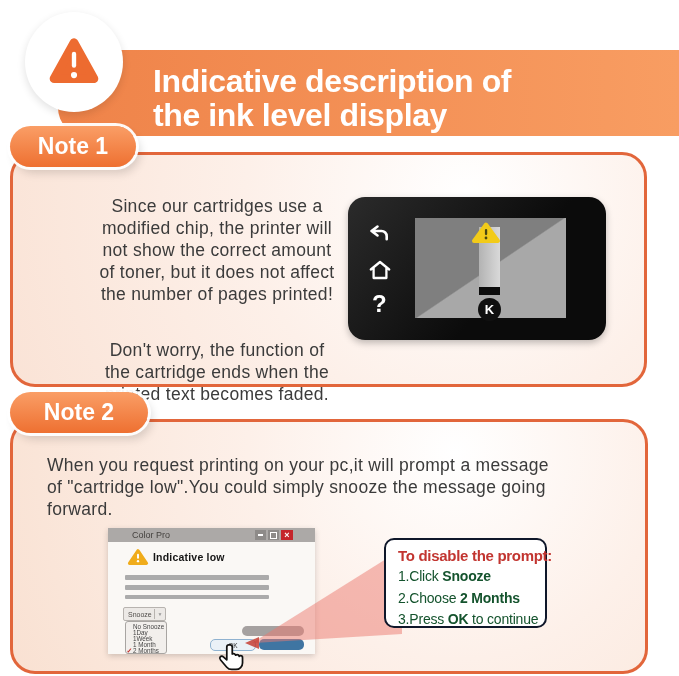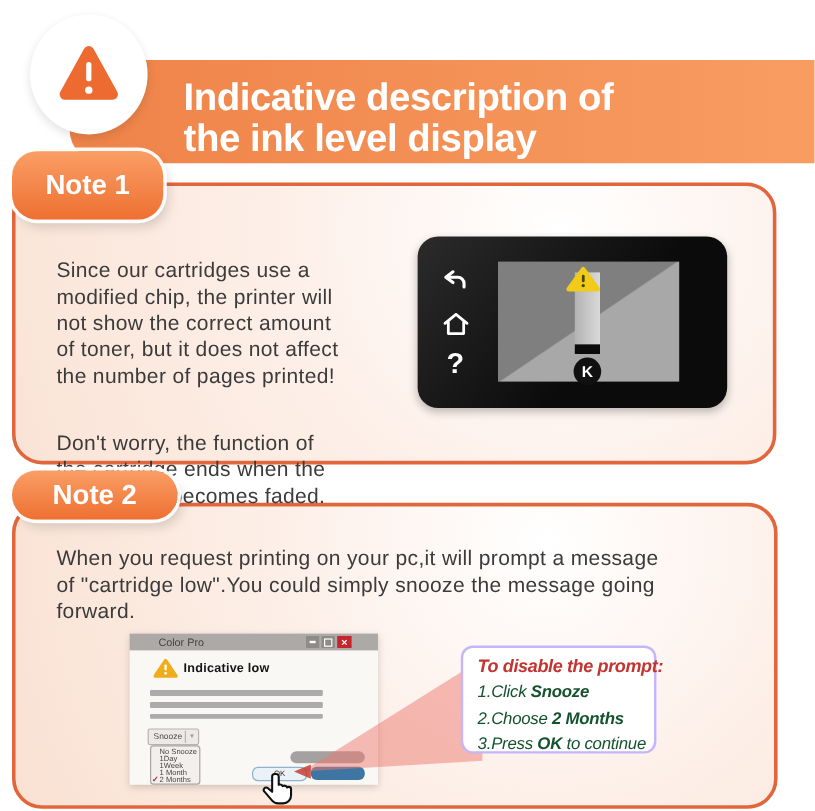--- a/index.html
+++ b/index.html
@@ -19,25 +19,25 @@
   
   .note-box{position:absolute;border:3px solid #E2663B;border-radius:25px;z-index:1;}
   .box1{left:10px;top:152px;width:631px;height:229px;
         background:radial-gradient(circle at 72% 18%, #ffffff 0%, #fdf0e9 45%, #fae3d6 100%);}
   .box2{left:10px;top:419px;width:632px;height:249px;
         background:radial-gradient(circle at 70% 12%, #ffffff 0%, #fdf0e9 42%, #f9e1d2 100%);}
   .note-pill{position:absolute;z-index:3;display:flex;align-items:center;justify-content:center;
         color:#fff;font-weight:bold;font-size:23px;border-radius:21px;
         background:linear-gradient(180deg,#FA9E66 0%,#EE7031 100%);
         box-shadow:0 0 0 3px rgba(255,255,255,0.95), 4px 6px 10px rgba(0,0,0,0.15);}
-  .pill1{left:10px;top:126px;width:126px;height:57px;}
+  .pill1{left:10px;top:126px;width:126px;height:41px;}
   .pill2{left:10px;top:392px;width:138px;height:41px;}
   .body-text{position:absolute;color:#3b3b3b;font-size:17.5px;line-height:22px;
         letter-spacing:0.3px;white-space:pre-line;z-index:2;}
-  .note1-text{left:47px;top:192px;width:340px;}
+  .note1-text{left:47px;top:173px;width:340px;text-align:center;}
   .note1-text .p2{margin-top:12px;}
   .note2-text{left:47px;top:454px;width:600px;}
 
   
   .printer{position:absolute;left:348px;top:197px;width:258px;height:143px;border-radius:17px;
         background:linear-gradient(130deg,#2b2b2b 0%,#0b0b0b 60%);
         box-shadow:0 3px 7px rgba(0,0,0,0.25);z-index:2;}
   .printer .nav{position:absolute;left:20px;}
   .nav-back{top:27px;}
   .nav-home{top:62px;}
@@ -85,21 +85,21 @@
         border-radius:5px;}
   .ok-btn{position:absolute;left:102px;top:111px;width:44px;height:10px;background:#EAF1F7;
         border:1px solid #8FB2D0;border-radius:5px;font-size:6.5px;color:#333;
         display:flex;align-items:center;justify-content:center;}
   .blue-btn{position:absolute;left:151px;top:111px;width:45px;height:11px;background:#3F75A2;
         border-radius:5px;}
 
   
   .beam{position:absolute;left:0;top:0;z-index:30;pointer-events:none;}
   .callout{position:absolute;left:384px;top:538px;width:163px;height:90px;background:#fff;
-        border:2px solid #c4b5fd;border-radius:10px;z-index:40;box-sizing:border-box;font-style:italic;}
+        border:2px solid #0f172a;border-radius:10px;z-index:40;box-sizing:border-box;}
   .callout-title{position:absolute;left:12px;top:7px;font-size:15px;font-weight:bold;
         color:#C23530;letter-spacing:-0.3px;white-space:nowrap;}
   .steps{position:absolute;left:12px;top:26px;font-size:14px;line-height:21.5px;color:#14532d;
         letter-spacing:-0.2px;white-space:nowrap;}
   .steps b{font-weight:bold;}
   .hand{position:absolute;left:214px;top:642px;z-index:50;}
 </style>
 </head>
 <body>
 

